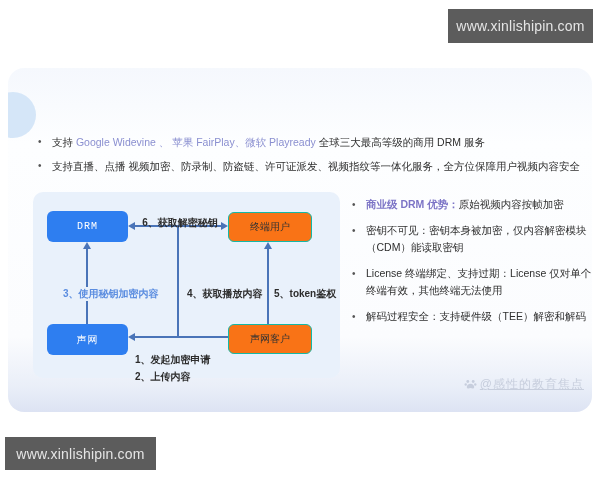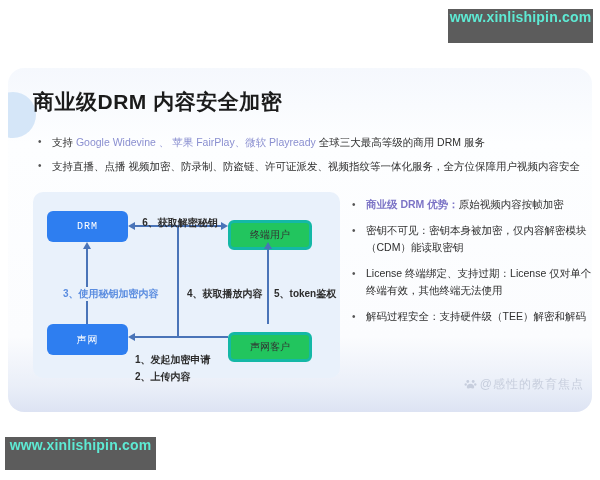--- a/index.html
+++ b/index.html
@@ -5,23 +5,23 @@
   :root{
     --primary-blue:#2e7ef0; --panel-blue:#e9f1fb; --line-blue:#4a74b8;
     --step3-blue:#5b8de0; --brand-purple:#8a8fd0; --lead-purple:#7c74c6;
     --text-dark:#2f2f2f; --badge-gray:#5c5c5c; --watermark-gray:#c7cedd;
   }
   *{margin:0;padding:0;box-sizing:border-box;}
   html,body{width:600px;height:480px;background:#ffffff;
     font-family:"Liberation Sans","DejaVu Sans",sans-serif;}
   .stage{position:relative;width:600px;height:480px;overflow:hidden;background:#fff;}
 
-  .badge{position:absolute;background:var(--badge-gray);color:#5eead4;
-    display:flex;align-items:flex-start;justify-content:center;
-    font-size:14px;letter-spacing:.2px;font-weight:bold;}
+  .badge{position:absolute;background:var(--badge-gray);color:#e5e5e5;
+    display:flex;align-items:center;justify-content:center;
+    font-size:14px;letter-spacing:.2px;}
   .badge.top{left:448px;top:9px;width:145px;height:34px;}
   .badge.bottom{left:5px;top:437px;width:151px;height:33px;}
 
   .card{position:absolute;left:8px;top:68px;width:584px;height:344px;
     border-radius:16px;overflow:hidden;
     background:linear-gradient(180deg,#f5f8fd 0%,#fdfeff 22%,#fbfcfe 78%,#e9eef8 93%,#dde3f3 100%);}
   .circle-deco{position:absolute;left:-18px;top:24px;width:46px;height:46px;
     border-radius:50%;background:#d5e6f8;}
 
   .title{position:absolute;left:25px;top:20px;font-size:21px;font-weight:bold;
@@ -31,21 +31,21 @@
   .intro-row{display:flex;align-items:flex-start;margin-bottom:10px;
     font-size:10.5px;color:var(--text-dark);line-height:14px;}
   .dot{width:14px;flex:0 0 14px;color:#555;font-size:10px;line-height:14px;}
   .brand{color:var(--brand-purple);}
 
   .diagram{position:absolute;left:25px;top:124px;width:307px;height:186px;
     background:var(--panel-blue);border-radius:10px;font-size:10px;color:#333;}
   .node{position:absolute;display:flex;align-items:center;justify-content:center;
     border-radius:6px;font-size:10px;}
   .node.primary{background:var(--primary-blue);color:#fff;letter-spacing:1px;}
-  .node.secondary{background:#22c55e;border:3px solid #14b8a6;color:#333;margin-top:8px;}
+  .node.secondary{background:#f97316;border:1px solid #14b8a6;color:#333;}
   .n-drm{left:14px;top:19px;width:81px;height:31px;font-family:Liberation Mono, monospace;}
   .n-terminal{left:195px;top:20px;width:84px;height:30px;}
   .n-agora{left:14px;top:132px;width:81px;height:31px;}
   .n-customer{left:195px;top:132px;width:84px;height:30px;}
 
   .line{position:absolute;background:var(--line-blue);}
   .l-top{left:102px;top:33px;width:86px;height:2px;}
   .l-center{left:144px;top:34px;width:2px;height:111px;}
   .l-left{left:53px;top:57px;width:2px;height:75px;}
   .l-right{left:234px;top:57px;width:2px;height:75px;}
@@ -71,36 +71,35 @@
   .lb-step1{left:102px;top:150px;}
   .lb-step2{left:102px;top:167px;}
 
   .features{position:absolute;left:344px;top:128px;width:240px;}
   .feat-row{display:flex;align-items:flex-start;margin-bottom:9px;
     font-size:10.5px;color:var(--text-dark);line-height:17px;}
   .feat-row .dot{line-height:17px;}
   .lead{color:var(--lead-purple);font-weight:bold;}
 
   .watermark{position:absolute;right:8px;top:308px;display:flex;align-items:center;
-    gap:3px;color:var(--watermark-gray);font-size:12px;letter-spacing:1px;}
+    gap:3px;color:var(--watermark-gray);font-size:12px;letter-spacing:1px;text-decoration:underline;}
   .watermark svg{display:block;}
 </style>
 </head>
 <body>
 
 <div class="stage">
 
   <div class="badge top">
     <span>www.xinlishipin.com</span>
   </div>
 
   <div class="card">
     <div class="circle-deco"></div>
 
-    <div class="title">商业级DRM 内容安全加密</div>
 
     <div class="intro">
       <div class="intro-row">
         <span class="dot">•</span>
         <span><span>支持 </span><span class="brand">Google Widevine 、 苹果 FairPlay、微软 Playready</span><span> 全球三大最高等级的商用 DRM 服务</span></span>
       </div>
       <div class="intro-row">
         <span class="dot">•</span>
         <span>支持直播、点播 视频加密、防录制、防盗链、许可证派发、视频指纹等一体化服务，全方位保障用户视频内容安全</span>
       </div>

